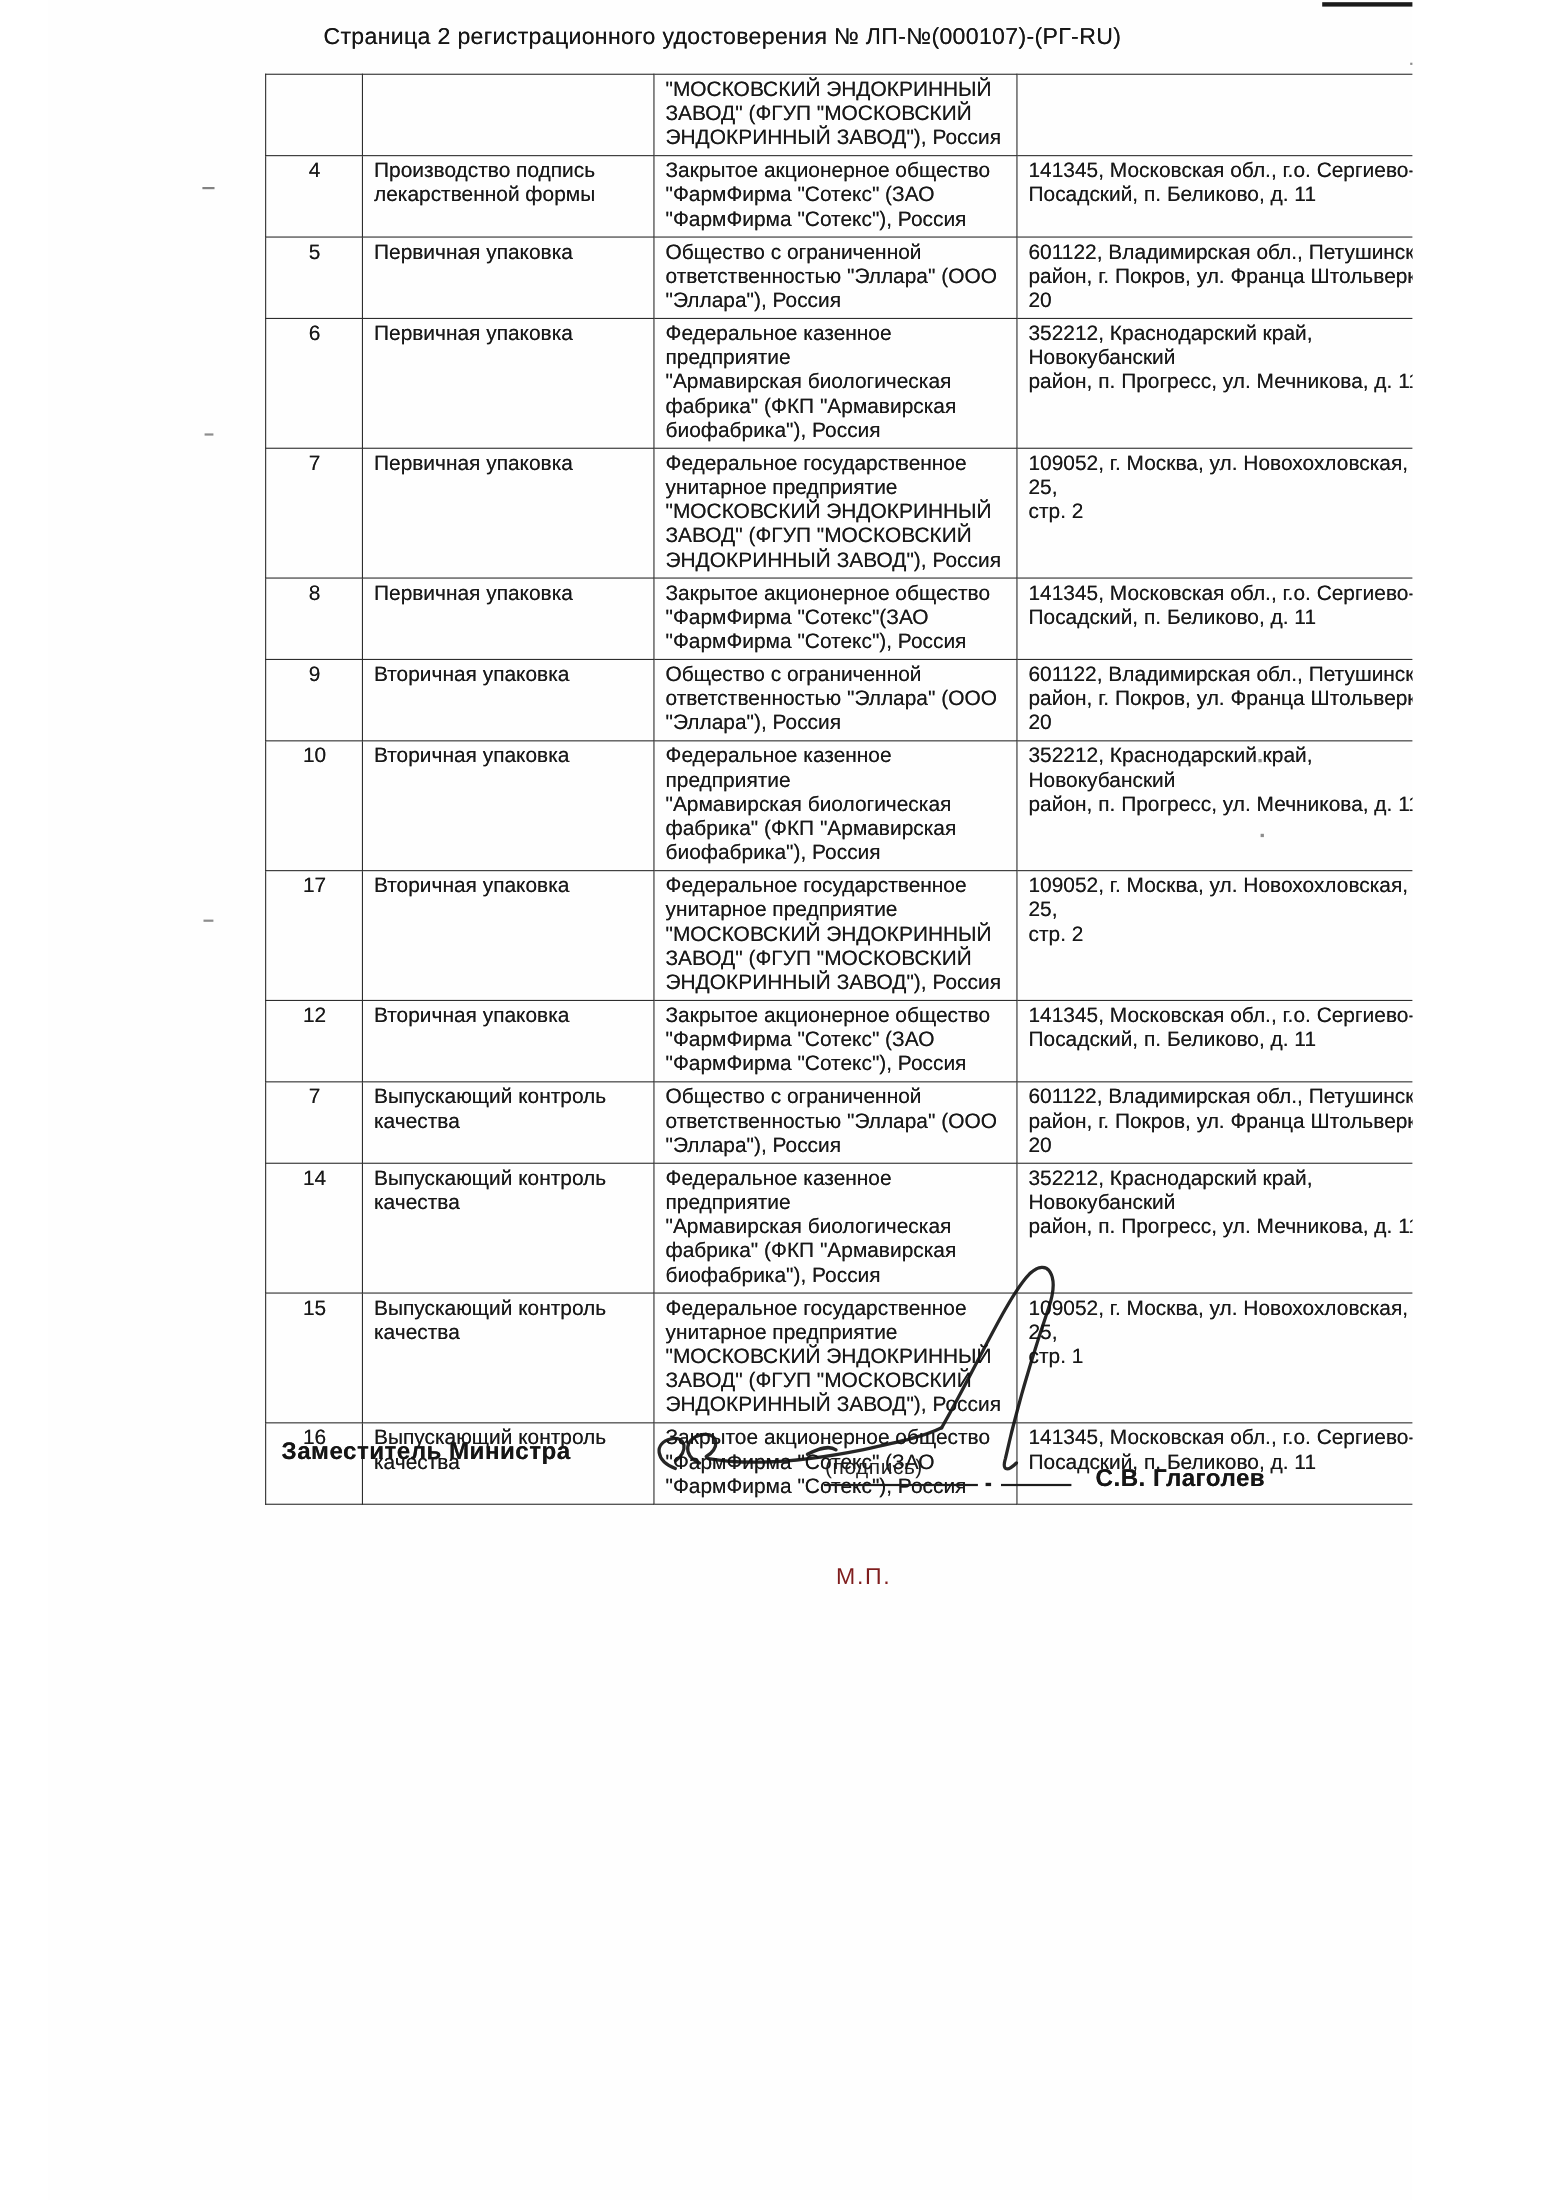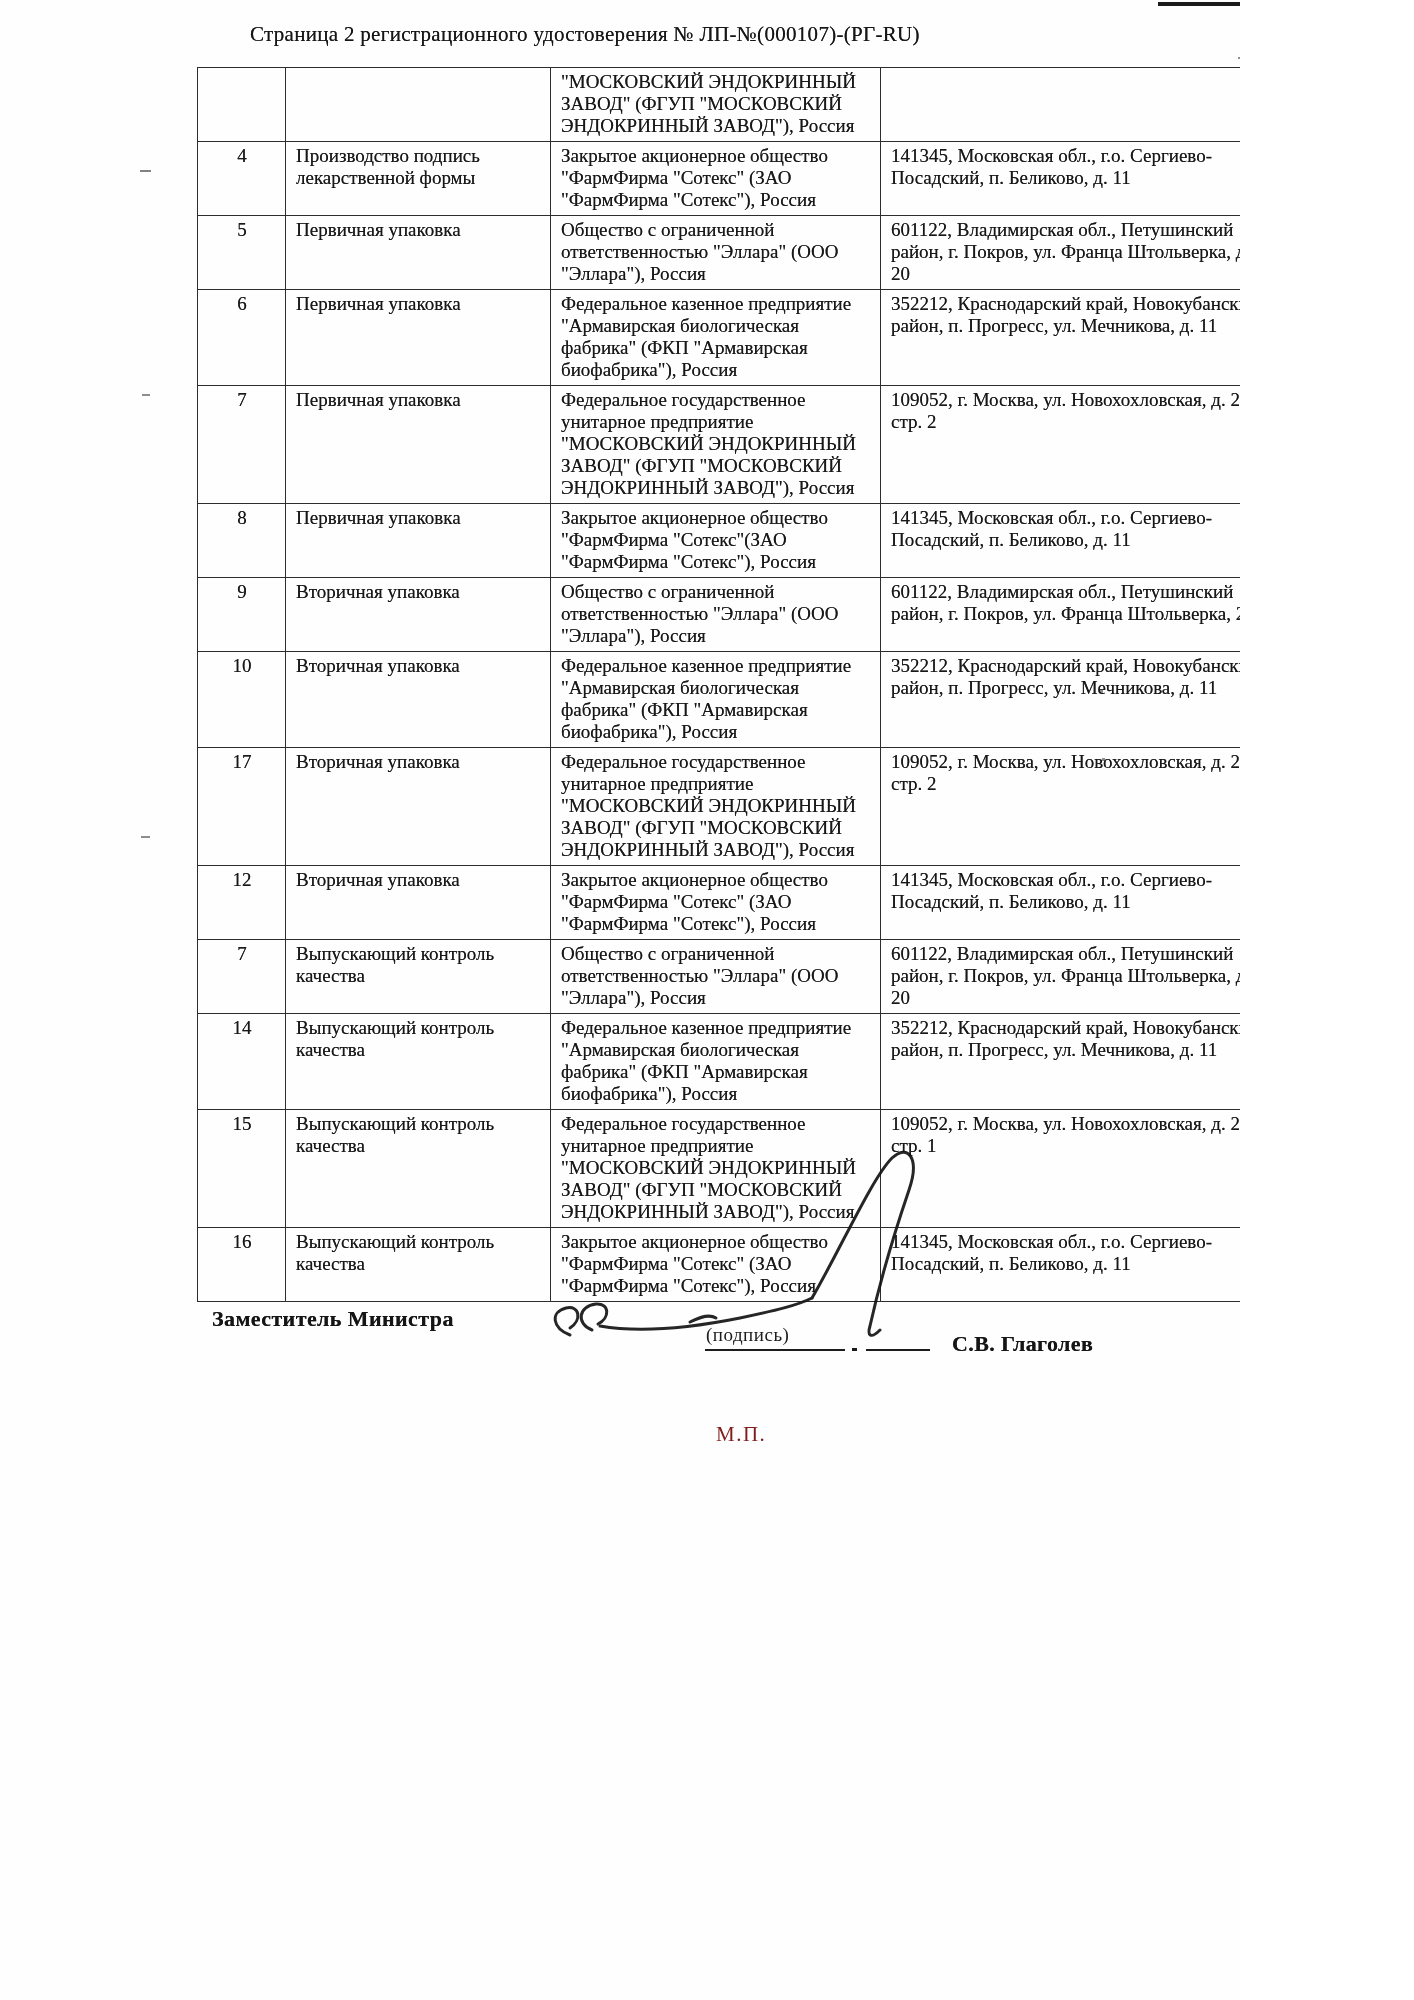--- a/index.html
+++ b/index.html
@@ -1,17 +1,17 @@
 <!DOCTYPE html>
 <html><head>
 <meta charset="utf-8">
 <style>
   html,body{margin:0;padding:0;background:#ffffff;}
   .page{position:relative;width:1240px;height:2000px;background:#fefefe;overflow:hidden;
-        font-family:Liberation Serif, serif;color:#1a1a1a;}
+        font-family:Liberation Sans, sans-serif;color:#1a1a1a;margin-left:44px;}
   .page-title{position:absolute;left:250px;top:22px;font-size:21px;letter-spacing:.3px;white-space:nowrap;
               color:#161616;text-shadow:0 0 .5px #444;}
   table.reg{position:absolute;left:197px;top:67px;width:1098px;border-collapse:collapse;table-layout:fixed;}
   table.reg td{border:1px solid #2d2d2d;vertical-align:top;font-size:19px;line-height:22px;
                padding:3px 9px 4px 10px;white-space:pre-line;color:#181818;text-shadow:0 0 .4px #555;
                overflow:hidden;}
   td.c-num{text-align:center;padding-left:2px;padding-right:2px;}
   
   .art{position:absolute;background:#1b1b1b;}
   .sig-line{position:absolute;height:0;border-top:2px solid #1c1c1c;}

